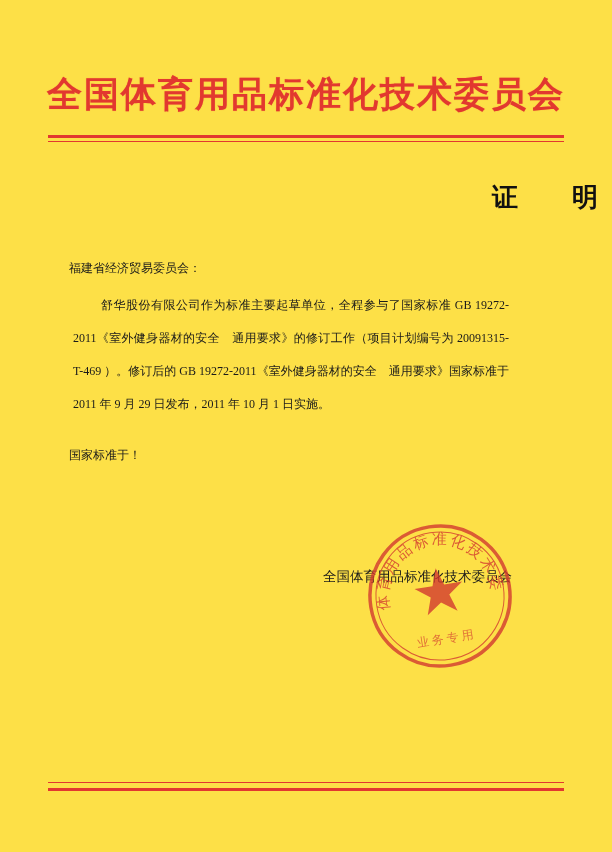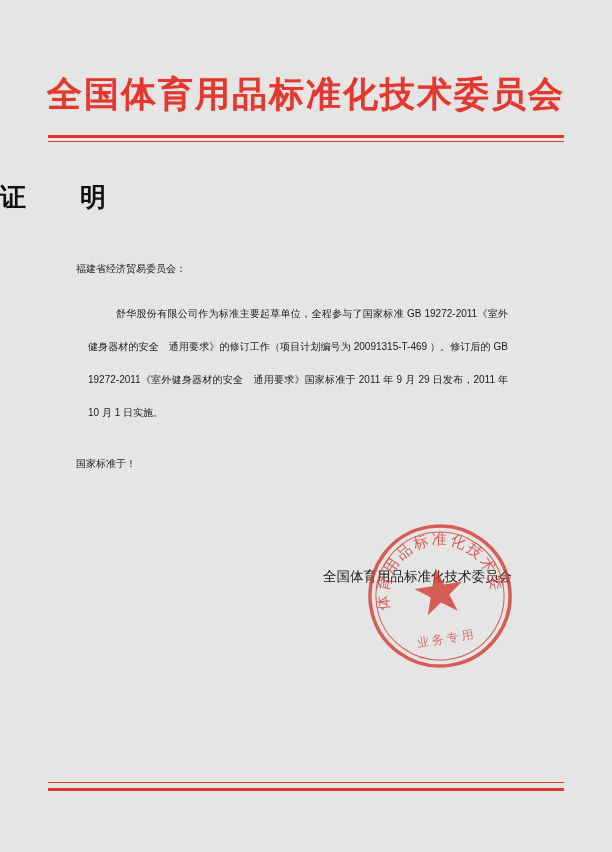--- a/index.html
+++ b/index.html
@@ -12,21 +12,21 @@
     height: 852px;
     font-family: "Liberation Sans", sans-serif;
     color: #1a1a1a;
     position: relative;
     overflow: hidden;
   }
 
   .page {
     position: absolute;
     inset: 0;
-    background: #e5e5e5;
+    background: #fde047;
   }
 
   
   .letterhead {
     position: absolute;
     top: 74px;
     left: 0;
     right: 0;
     text-align: center;
   }
@@ -59,46 +59,47 @@
 
   .rule-bottom-1 { top: 782px; }
   .rule-bottom-2 { top: 788px; }
 
   
   .doc-title {
     position: absolute;
     top: 180px;
     left: 0;
     right: 0;
-    text-align: left;
+    text-align: right;
     font-family: "DejaVu Serif", "Liberation Serif", serif;
     font-weight: bold;
     font-size: 26px;
     letter-spacing: 14px;
     color: #111;
   }
 
   
   .body-block {
     position: absolute;
     top: 252px;
-    left: 76px;
+    left: 69px;
     width: 444px;
-    font-size: 10px;
+    font-size: 12px;
     line-height: 33px;
     color: #1a1a1a;
   }
   .salutation {
     margin: 0 0 2px 0;
   }
   .para {
-    margin: 12px;
+    margin: 4px;
     text-align: justify;
     text-justify: inter-ideograph;
     text-indent: 28px;
+    font-family: Liberation Serif, serif;
   }
   .closing {
     margin: 18px 0 0 0;
   }
 
   
   .signature {
     position: absolute;
     top: 562px;
     left: 0;

